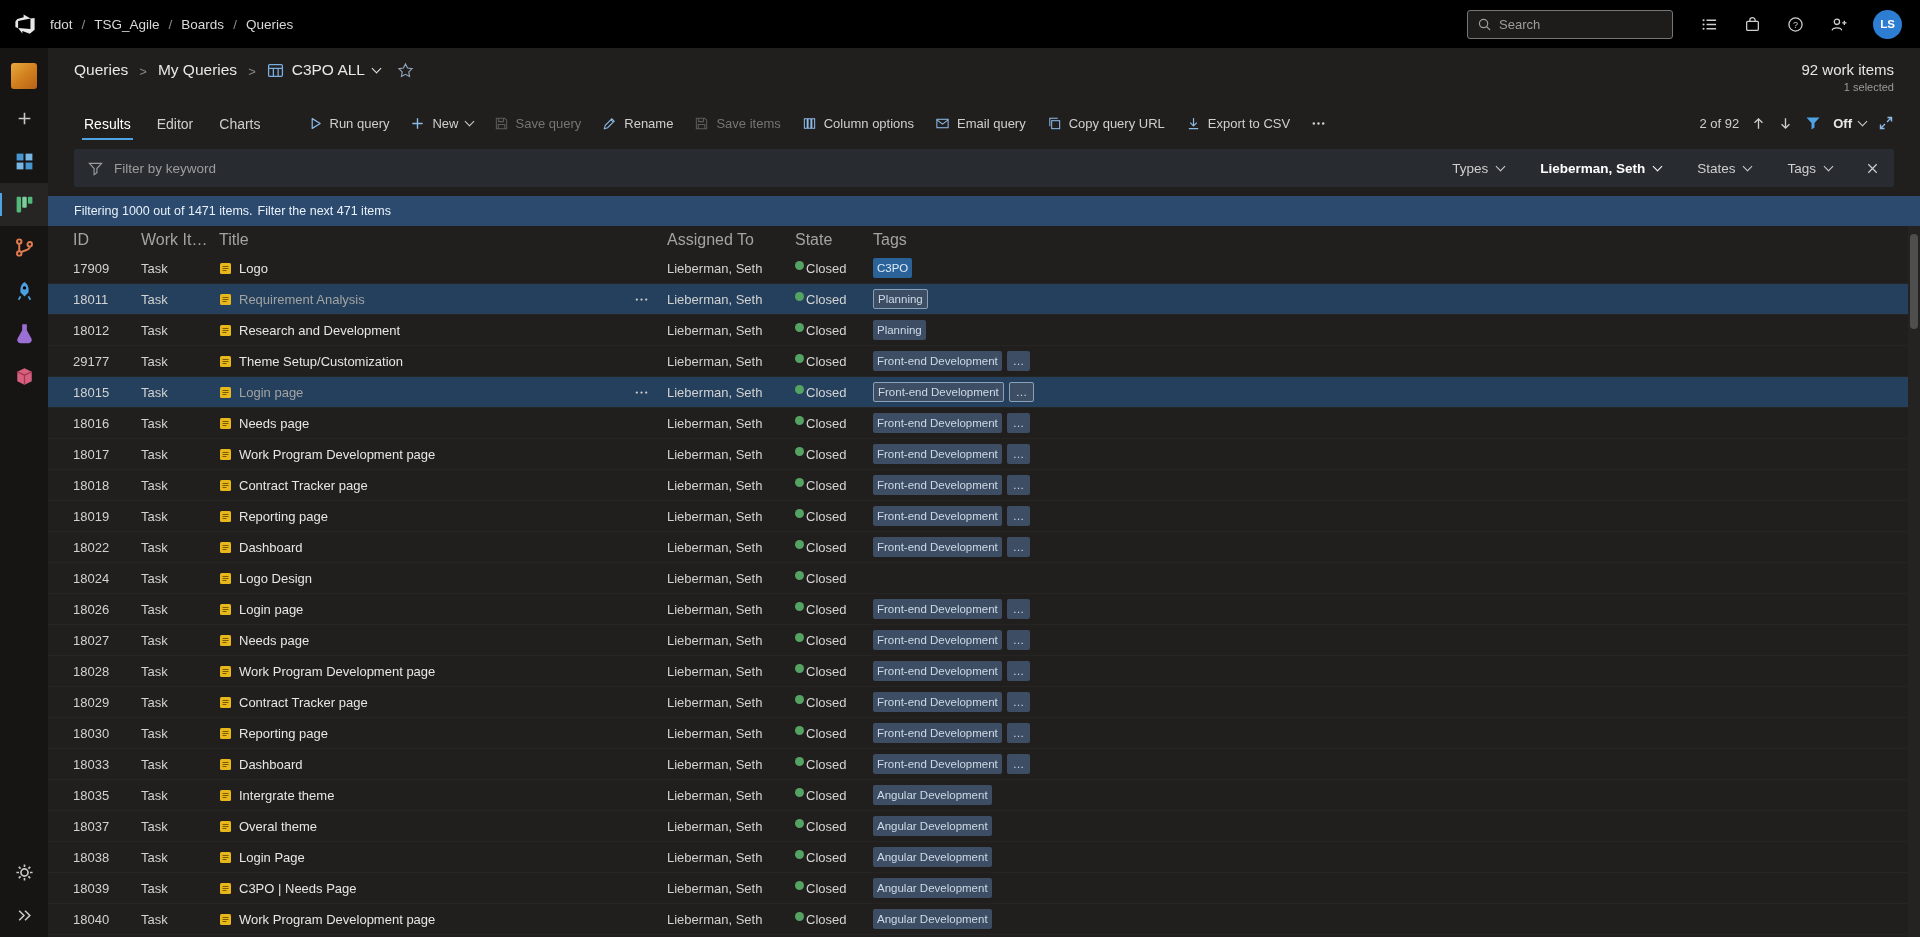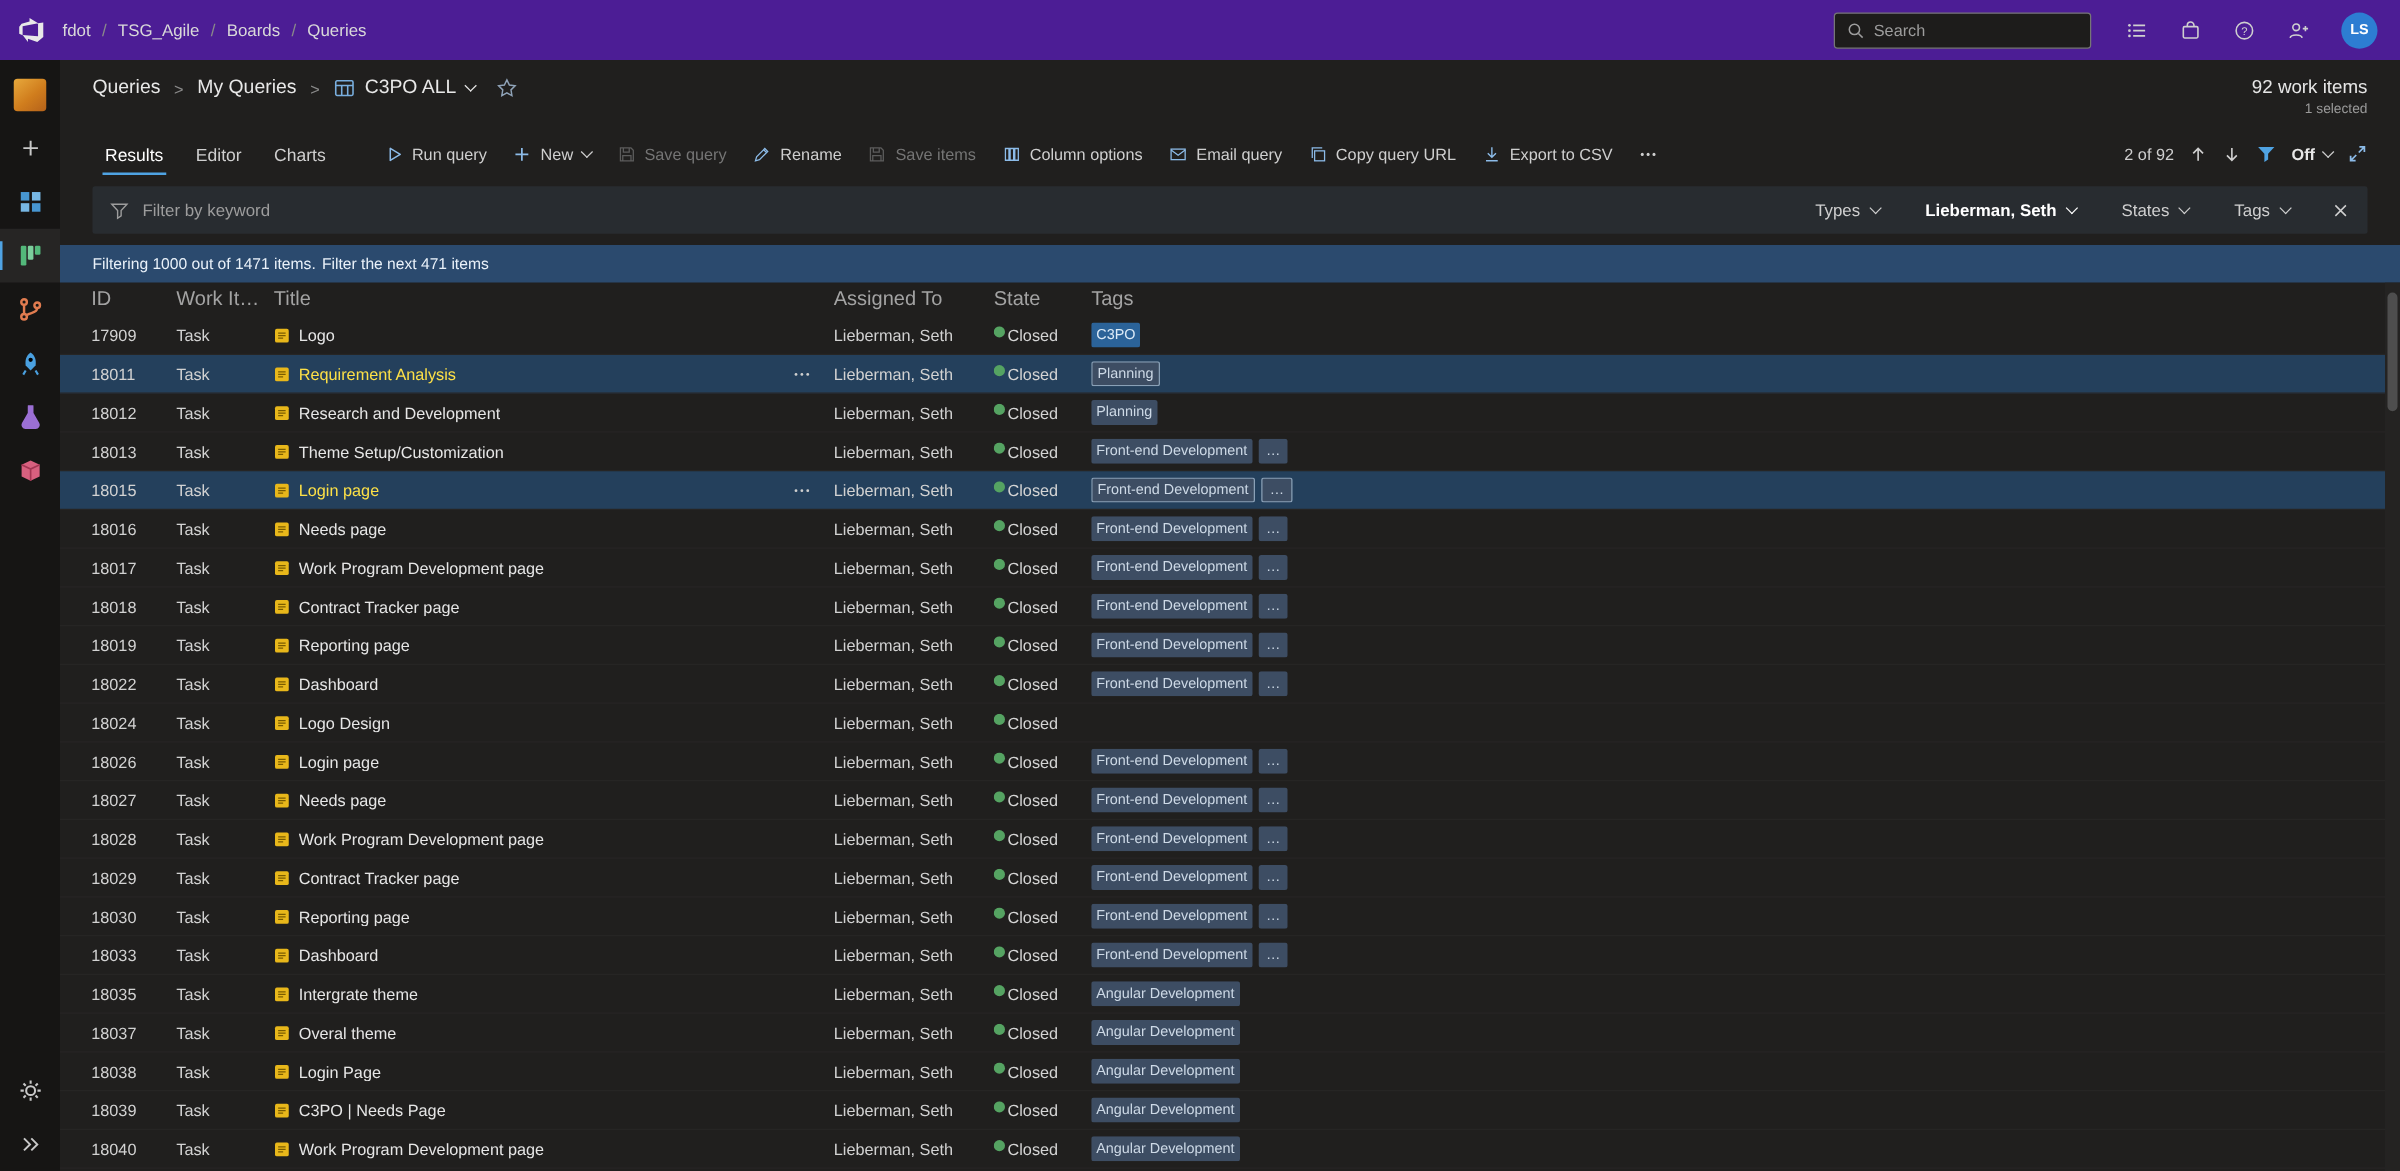--- a/index.html
+++ b/index.html
@@ -4,21 +4,21 @@
 <style>
   *{margin:0;padding:0;box-sizing:border-box}
   html,body{width:1920px;height:937px;overflow:hidden}
   body{
     background:#201f1e;color:#d4d4d4;
     font-family:"Liberation Sans",sans-serif;font-size:13px;
     display:grid;grid-template-columns:48px 1fr;grid-template-rows:48px 1fr;
   }
   svg{display:block}
   
-  .topbar{grid-column:1/3;background:#4c1d95;display:flex;align-items:center;padding:0 18px 0 12px;gap:12px}
+  .topbar{grid-column:1/3;background:#000000;display:flex;align-items:center;padding:0 18px 0 12px;gap:12px}
   .logo{width:26px;height:26px;display:flex;align-items:center;justify-content:center;cursor:pointer}
   .tb-bc{display:flex;align-items:center;gap:9px;font-size:13.5px;color:#d9d9d9}
   .tb-bc .sep{color:#8a8a8a}
   .tb-bc .crumb{cursor:pointer}
   .tb-spacer{flex:1}
   .searchbox{width:206px;height:29px;border:1px solid #767676;border-radius:3px;background:#1d1c1b;display:flex;align-items:center;gap:7px;padding:0 9px;color:#9d9d9d}
   .searchbox input{flex:1;min-width:0;background:transparent;border:0;outline:none;color:#d4d4d4;font:13px "Liberation Sans",sans-serif}
   .searchbox input::placeholder{color:#9d9d9d}
   .tb-icons{display:flex;align-items:center;gap:26px;margin-left:16px}
   .tb-icon{color:#cfcfcf;cursor:pointer}
@@ -71,21 +71,21 @@
   .table{flex:1;display:flex;flex-direction:column;overflow:hidden;position:relative}
   .thead,.trow{display:grid;grid-template-columns:68px 78px 448px 128px 78px 1fr;align-items:center;padding-left:25px}
   .thead{height:27px;color:#a3a3a3;font-size:16px;flex-shrink:0}
   .tbody{flex:1;overflow:hidden}
   .trow{height:31px;border-bottom:1px solid #262524;cursor:pointer}
   .trow.selected{background:var(--selected-row-bg,#24405c)}
   .c{overflow:hidden;white-space:nowrap;text-overflow:ellipsis;padding-right:10px}
   .c.id,.c.type,.c.assigned{color:#d2d2d2}
   .c.title{display:flex;align-items:center;gap:7px;color:#e6e6e6}
   .t-text{overflow:hidden;text-overflow:ellipsis;white-space:nowrap}
-  .trow.selected .t-text{color:#fde047}
+  .trow.selected .t-text{color:#a3a3a3}
   .more{margin-left:auto;display:none;color:#cfcfcf;padding-right:8px}
   .trow.selected .more{display:block}
   .c.state{display:flex;align-items:flex-start;gap:2px}
   .dot{width:9px;height:9px;border-radius:50%;background:var(--state-closed,#55a362);flex-shrink:0}
   .c.tags{display:flex;gap:5px;align-items:center}
   .tag{background:var(--tag-default,#3d4d63);color:#cdd9e6;font-size:11.5px;height:20px;line-height:20px;padding:0 4px;border-radius:2px;white-space:nowrap}
   .tag-blue{background:var(--tag-c3po,#2b6399);color:#dcebf8}
   .tag-more{padding:0 6px;cursor:pointer}
   .trow.selected .tag{border:1px solid #8aa0b6;line-height:18px}
   .vscroll{position:absolute;top:0;right:0;width:12px;height:100%;background:#242322}
@@ -498,21 +498,21 @@
     <div class="c state">
       <span class="dot"></span>
       <span class="s-text">Closed</span>
     </div>
     <div class="c tags">
             <span class="tag">Planning</span>
           </div>
   </div>
 
   <div class="trow">
-    <div class="c id">18013</div>
+    <div class="c id">29177</div>
     <div class="c type">Task</div>
     <div class="c title">
       <span>
         <svg width="13" height="13" viewBox="0 0 13 13">
                 <rect x="1" y="1" width="11" height="11" rx="1.5" fill="#e8b71a"></rect>
                 <path d="M3.5 4.5h6M3.5 6.5h6M3.5 8.5h4" stroke="#7a5c00" stroke-width="1"></path>
               </svg>
       </span>
       <span class="t-text">Theme Setup/Customization</span>
 

